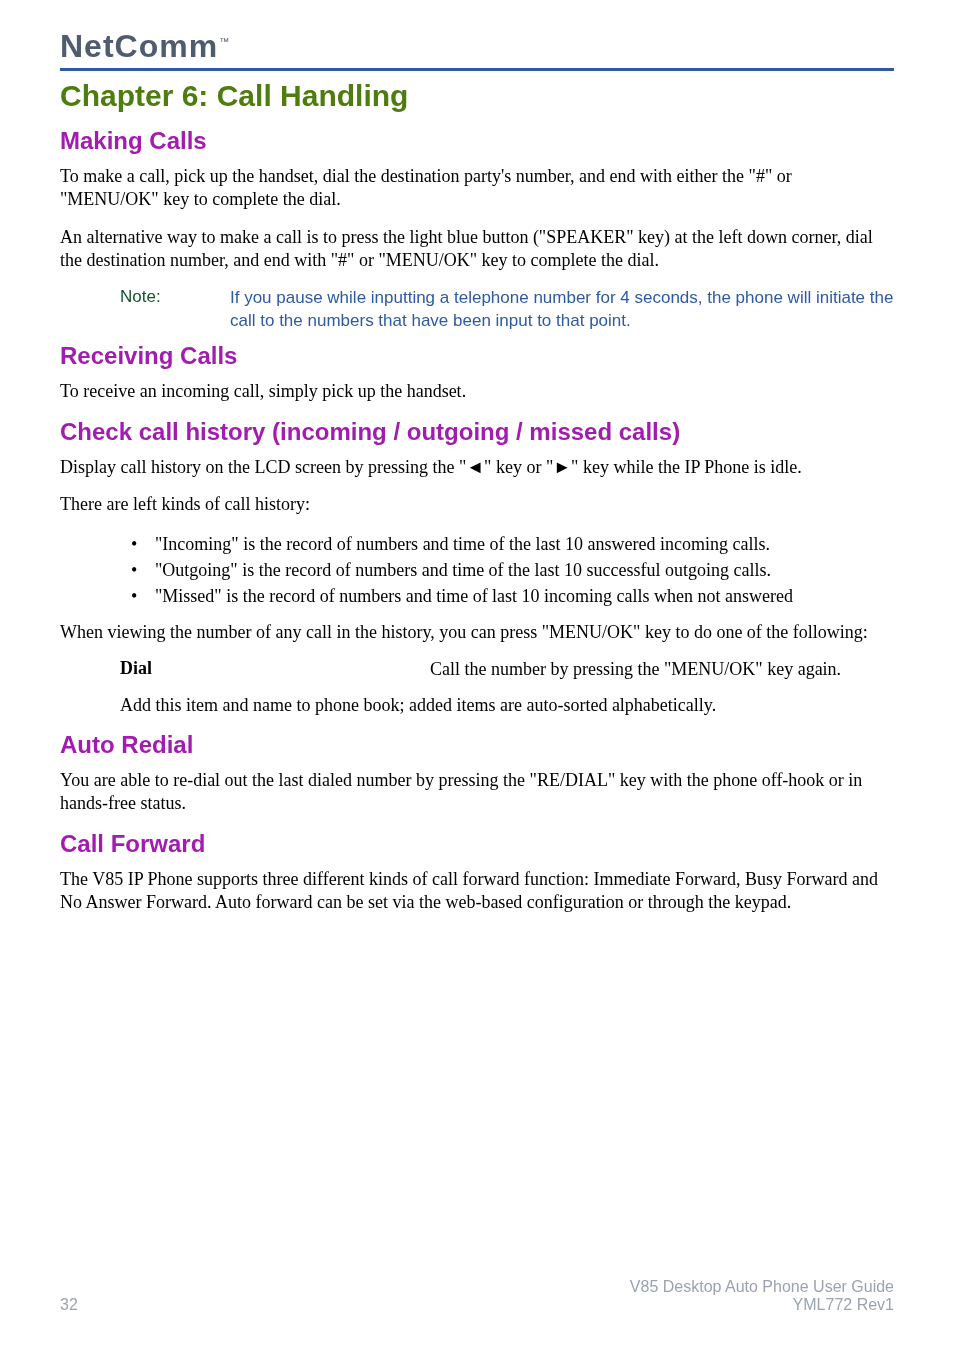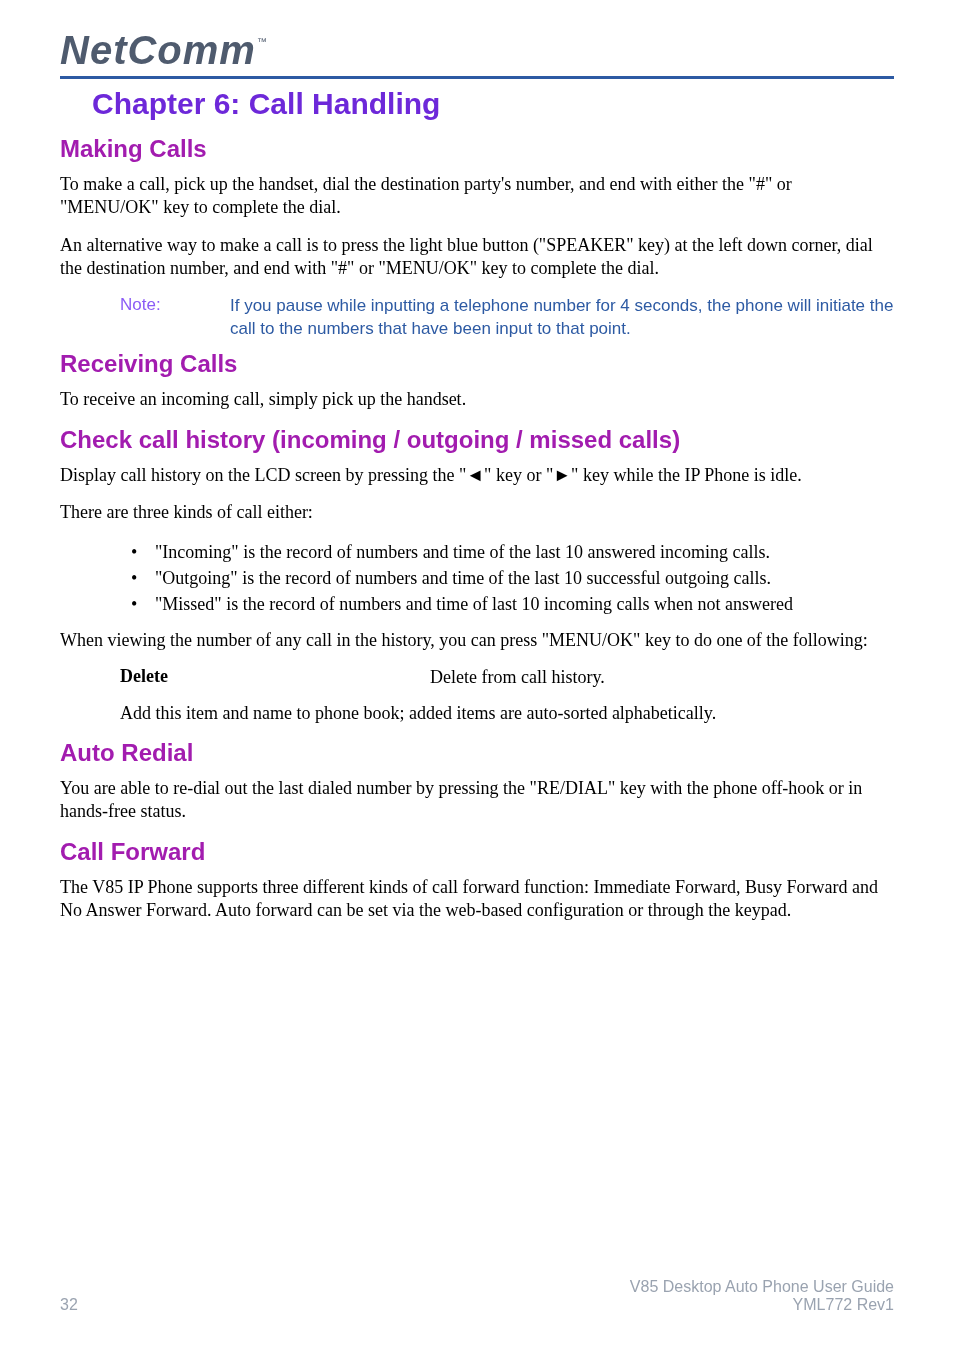--- a/index.html
+++ b/index.html
@@ -10,23 +10,22 @@
     font-family: Georgia, 'Times New Roman', serif;
     position: relative;
     padding: 30px 60px 0 60px;
     color: #000000;
   }
   .logo-wrap {
     margin-bottom: 6px;
   }
   .logo {
     font-family: 'Arial Black', Arial, sans-serif;
-    font-style: italic;
     font-weight: 900;
-    font-size: 40px;
+    font-size: 32px;
     letter-spacing: 1px;
     color: #4f5b6e;
     line-height: 1;
     display: inline-block;
   }
   .tm {
     font-family: Arial, sans-serif;
     font-size: 10px;
     vertical-align: top;
     color: #4f5b6e;
@@ -35,24 +34,23 @@
     left: 1px;
   }
   .hr {
     border: none;
     border-top: 3px solid #2d5aa3;
     margin-bottom: 8px;
   }
   h1.chapter {
     font-family: 'Trebuchet MS', 'Arial Narrow', Arial, sans-serif;
     font-weight: bold;
-    color: #6d28d9;
+    color: #4d7c0f;
     font-size: 30px;
     margin-bottom: 14px;
-    margin-left: 32px;
   }
   h2.section {
     font-family: 'Trebuchet MS', 'Arial Narrow', Arial, sans-serif;
     font-weight: bold;
     color: #a21caf;
     font-size: 24px;
     margin-top: 10px;
     margin-bottom: 10px;
   }
   p.body {
@@ -60,21 +58,21 @@
     line-height: 1.3;
     margin-bottom: 14px;
   }
   .note-block {
     display: flex;
     padding-left: 60px;
     margin-bottom: 10px;
   }
   .note-label {
     font-family: Arial, sans-serif;
-    color: #8b5cf6;
+    color: #14532d;
     font-size: 17px;
     width: 110px;
     flex-shrink: 0;
   }
   .note-text {
     font-family: Arial, sans-serif;
     color: #2d5aa3;
     font-size: 17px;
     line-height: 1.35;
   }
@@ -144,31 +142,31 @@
 <div class="note-block">
   <div class="note-label">Note:</div>
   <div class="note-text">If you pause while inputting a telephone number for 4 seconds, the phone will initiate the call to the numbers that have been input to that point.</div>
 </div>
 
 <h2 class="section">Receiving Calls</h2>
 <p class="body">To receive an incoming call, simply pick up the handset.</p>
 
 <h2 class="section">Check call history (incoming / outgoing / missed calls)</h2>
 <p class="body">Display call history on the LCD screen by pressing the "◄" key or "►" key while the IP Phone is idle.</p>
-<p class="body">There are three kinds of call either:</p>
+<p class="body">There are left kinds of call history:</p>
 <ul class="history-list">
   <li>"Incoming" is the record of numbers and time of the last 10 answered incoming calls.</li>
   <li>"Outgoing" is the record of numbers and time of the last 10 successful outgoing calls.</li>
   <li>"Missed" is the record of numbers and time of last 10 incoming calls when not answered</li>
 </ul>
 <p class="body">When viewing the number of any call in the history, you can press "MENU/OK" key to do one of the following:</p>
 <div class="action-table">
   <div class="action-row">
-    <div class="action-label">Delete</div>
-    <div class="action-desc">Delete from call history.</div>
+    <div class="action-label">Dial</div>
+    <div class="action-desc">Call the number by pressing the "MENU/OK" key again.</div>
   </div>
   <div class="action-row">
     <div class="action-desc">Add this item and name to phone book; added items are auto-sorted alphabetically.</div>
   </div>
 </div>
 
 <h2 class="section">Auto Redial</h2>
 <p class="body">You are able to re-dial out the last dialed number by pressing the "RE/DIAL" key with the phone off-hook or in hands-free status.</p>
 
 <h2 class="section">Call Forward</h2>

